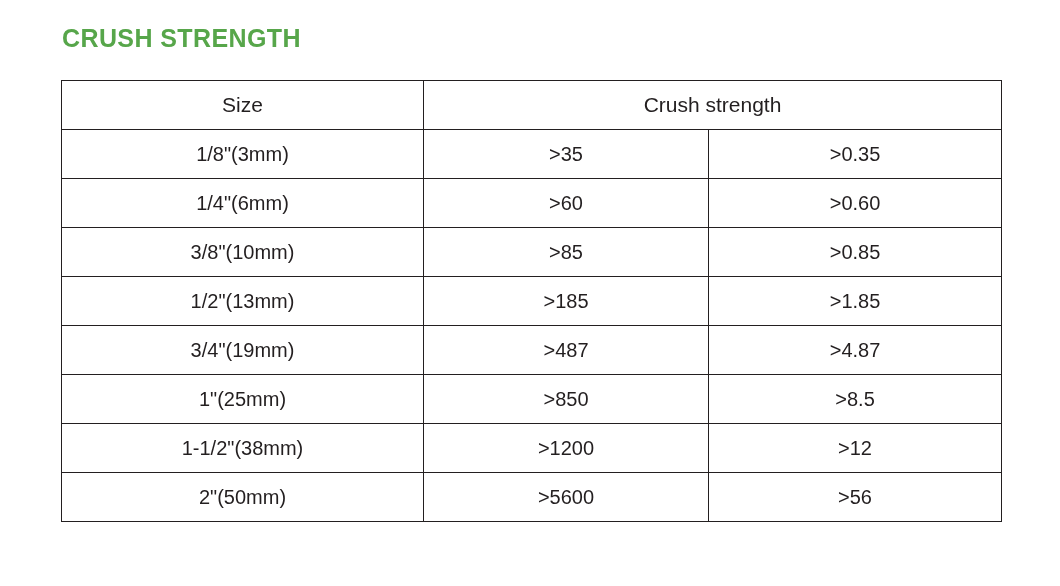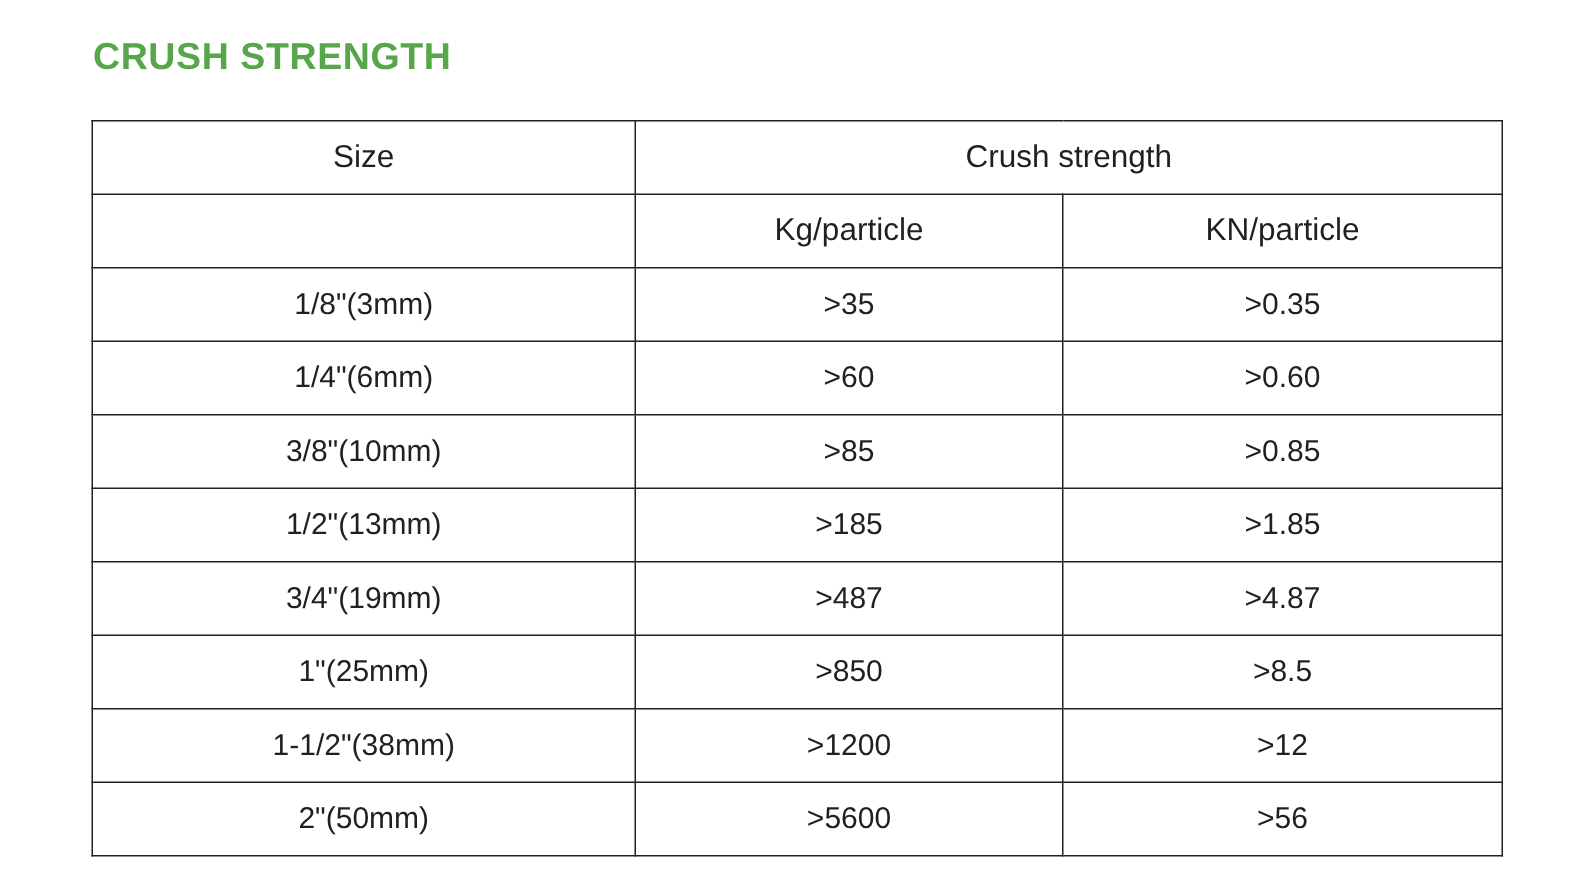--- a/index.html
+++ b/index.html
@@ -69,25 +69,20 @@
       <colgroup>
         <col class="c-size">
         <col class="c-kg">
         <col class="c-kn">
       </colgroup>
       <tbody>
         <tr>
           <td class="hdr">Size</td>
           <td class="hdr" colspan="2">Crush strength</td>
         </tr>
-        <tr>
-          <td class="hdr"></td>
-          <td class="hdr">Kg/particle</td>
-          <td class="hdr">KN/particle</td>
-        </tr>
 
         <tr>
           <td>1/8"(3mm)</td>
           <td>&gt;35</td>
           <td>&gt;0.35</td>
         </tr>
         <tr>
           <td>1/4"(6mm)</td>
           <td>&gt;60</td>
           <td>&gt;0.60</td>

